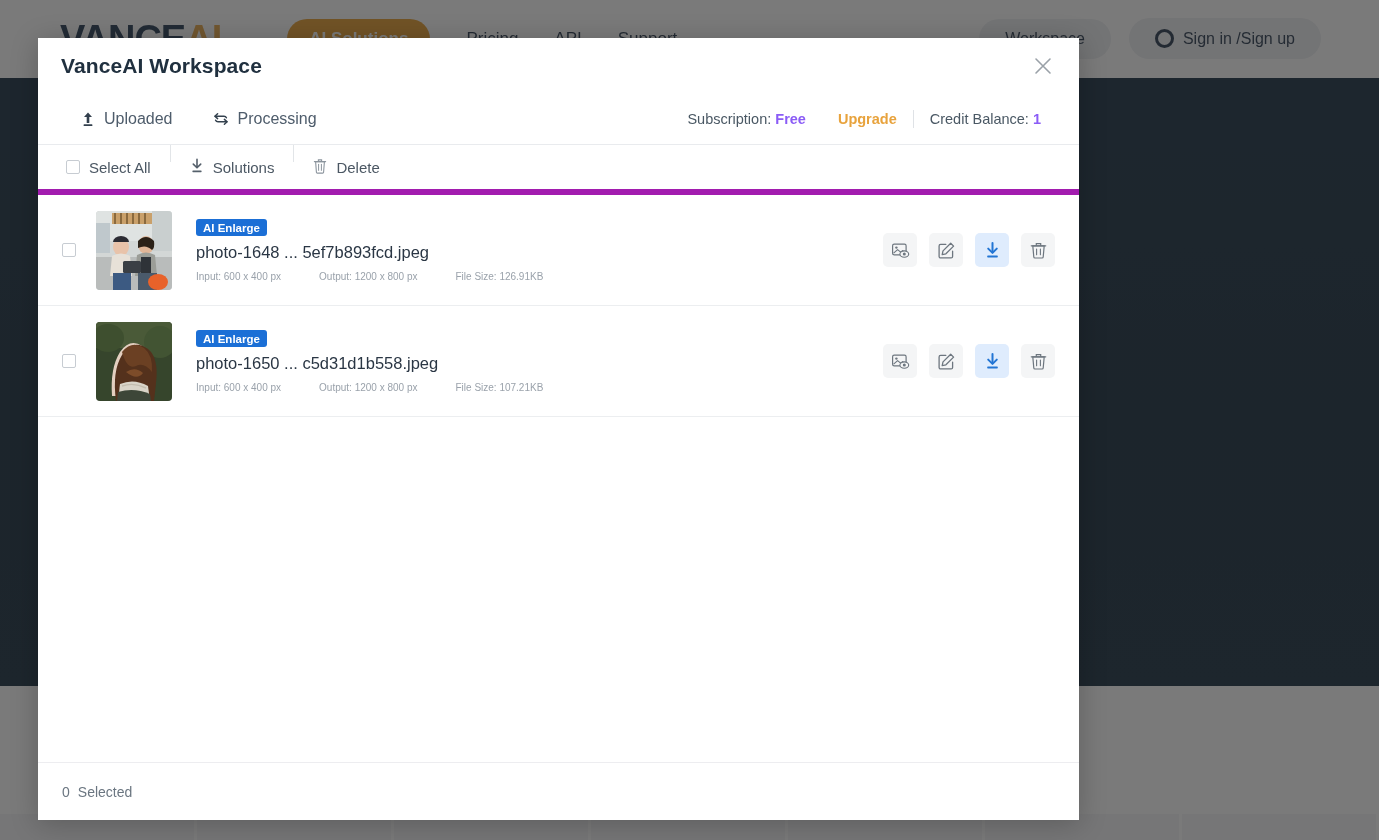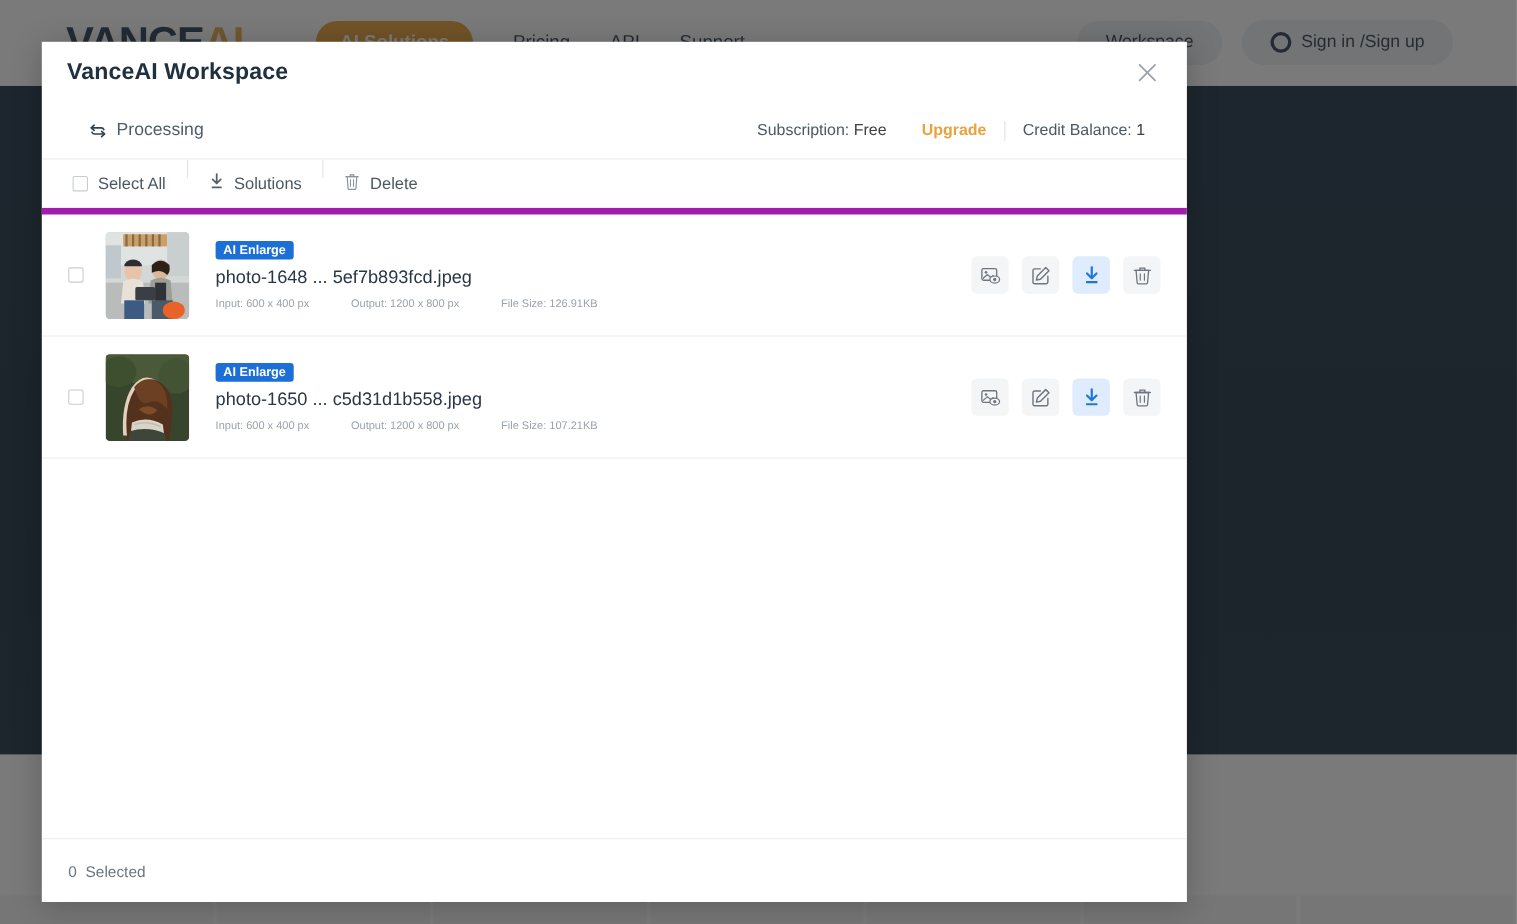--- a/index.html
+++ b/index.html
@@ -136,21 +136,21 @@
     margin-left: 4px;
   }
   .acct {
     margin-left: auto;
     display: flex; align-items: center;
     padding-right: 22px;
     font-size: 14.5px; color: #4a5864;
     gap: 0;
   }
   .acct-item { padding: 0 16px; white-space: nowrap; }
-  .acct-item b { color: #404040; font-weight: 400; }
+  .acct-item b { color: #8b5cf6; font-weight: 700; }
   .acct-upgrade { color: #e8a33d; font-weight: 700; cursor: pointer; padding: 0 16px; }
   .acct-sep { width: 1px; height: 18px; background: #dfe2e6; }
 
   
   .toolbar {
     flex: 0 0 50px; height: 50px;
     border-bottom: 6px solid #a21caf;
     display: flex; 
     padding-left: 28px;
     font-size: 15px; color: #4b5763;
@@ -259,20 +259,29 @@
     <div class="close-btn">
       <svg width="22" height="22" viewBox="0 0 22 22" aria-hidden="true">
         <path d="M4 4 L18 18 M18 4 L4 18" stroke="#9aa1a8" stroke-width="1.6" fill="none" stroke-linecap="round"></path>
       </svg>
     </div>
   </div>
 
   <div class="tab-bar">
     <div class="tabs">
 
+      <div class="tab">
+        <span class="tab-icon">
+          <svg width="14" height="16" viewBox="0 0 14 16" aria-hidden="true">
+            <path d="M7 1.5 L11 6 H8.3 V12 H5.7 V6 H3 Z" fill="#33404d"></path>
+            <rect x="2.6" y="13.3" width="8.8" height="1.7" rx="0.6" fill="#33404d"></rect>
+          </svg>
+        </span>
+        <span>Uploaded</span>
+      </div>
 
       <div class="tab">
         <span class="tab-icon">
           <svg width="16" height="16" viewBox="0 0 16 16" aria-hidden="true">
             <path d="M2.2 5.2 H11 a2.6 2.6 0 0 1 2.4 1.6" stroke="#33404d" stroke-width="1.5" fill="none" stroke-linecap="round"></path>
             <path d="M4.6 2.8 L1.9 5.2 L4.6 7.6" stroke="#33404d" stroke-width="1.5" fill="none" stroke-linecap="round" stroke-linejoin="round"></path>
             <path d="M13.8 10.8 H5 a2.6 2.6 0 0 1 -2.4 -1.6" stroke="#33404d" stroke-width="1.5" fill="none" stroke-linecap="round"></path>
             <path d="M11.4 13.2 L14.1 10.8 L11.4 8.4" stroke="#33404d" stroke-width="1.5" fill="none" stroke-linecap="round" stroke-linejoin="round"></path>
           </svg>
         </span>

